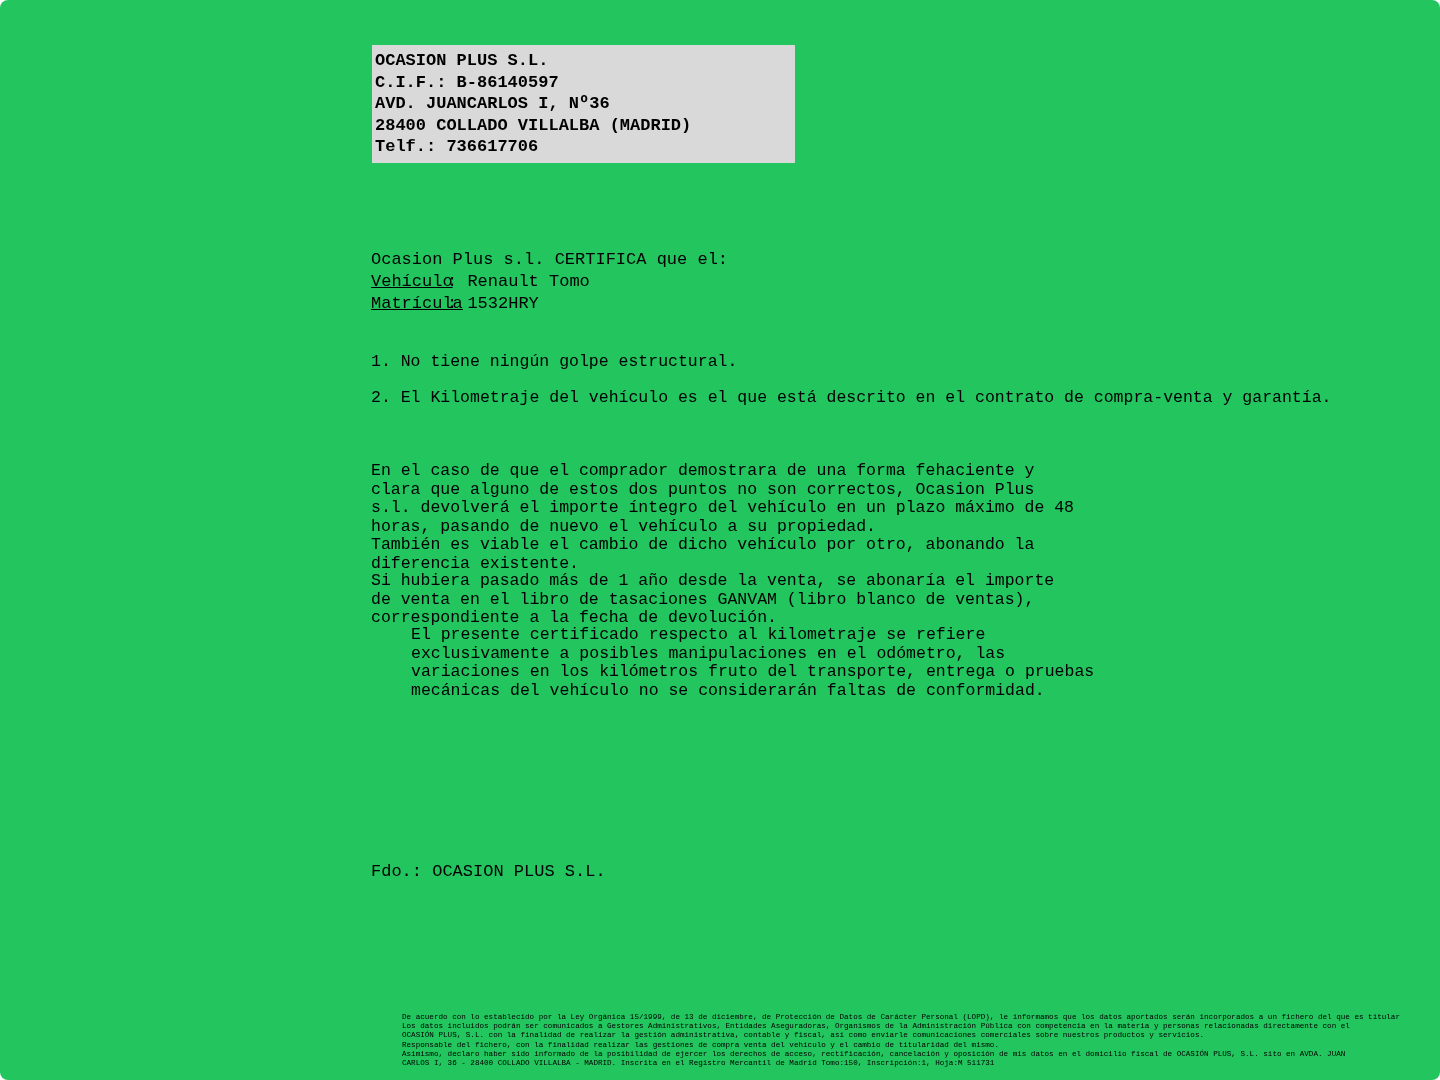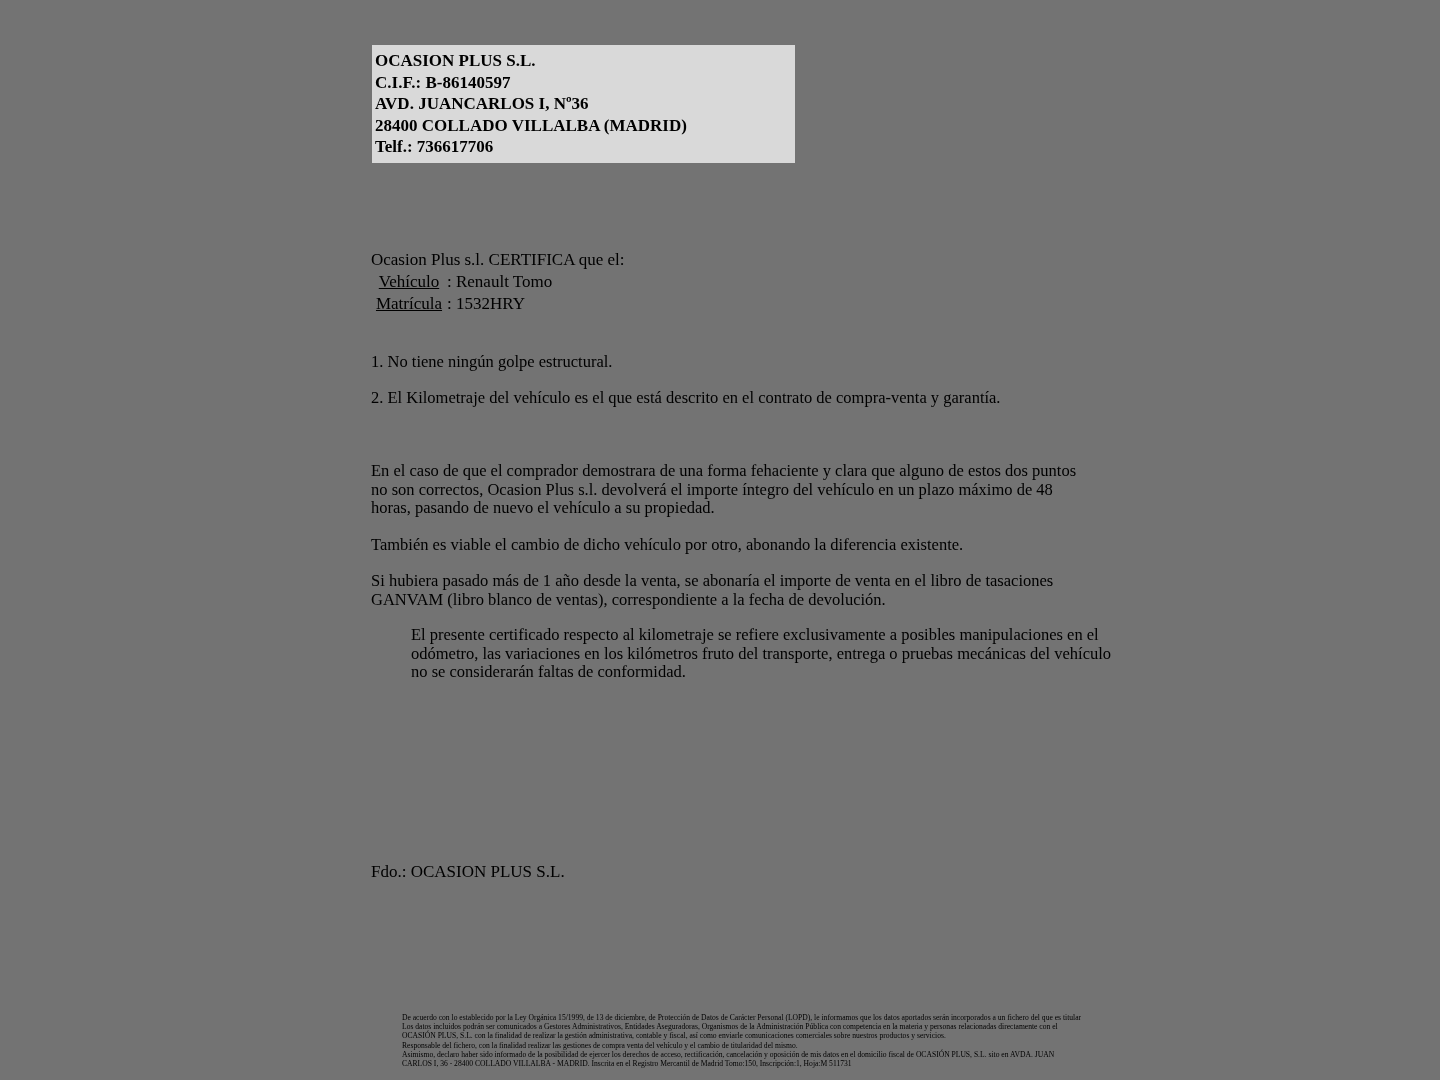--- a/index.html
+++ b/index.html
@@ -1,23 +1,24 @@
 <!DOCTYPE html>
 <html><head>
 <meta charset="utf-8">
 <style>
   html, body { margin: 0; padding: 0; background: #ffffff; }
   .page {
     position: relative;
     width: 1440px;
     height: 1080px;
-    background: #737373;
+    background: #22c55e;
     color: #000000;
-    font-family: Liberation Serif, serif;
+    font-family: Liberation Mono, monospace;
     overflow: hidden;
+    border-radius: 8px;
   }
   .company-box {
     position: absolute;
     left: 372px;
     top: 45px;
     width: 423px;
     background: #d9d9d9;
     padding: 5px 0 5px 3px;
     box-sizing: border-box;
   }

